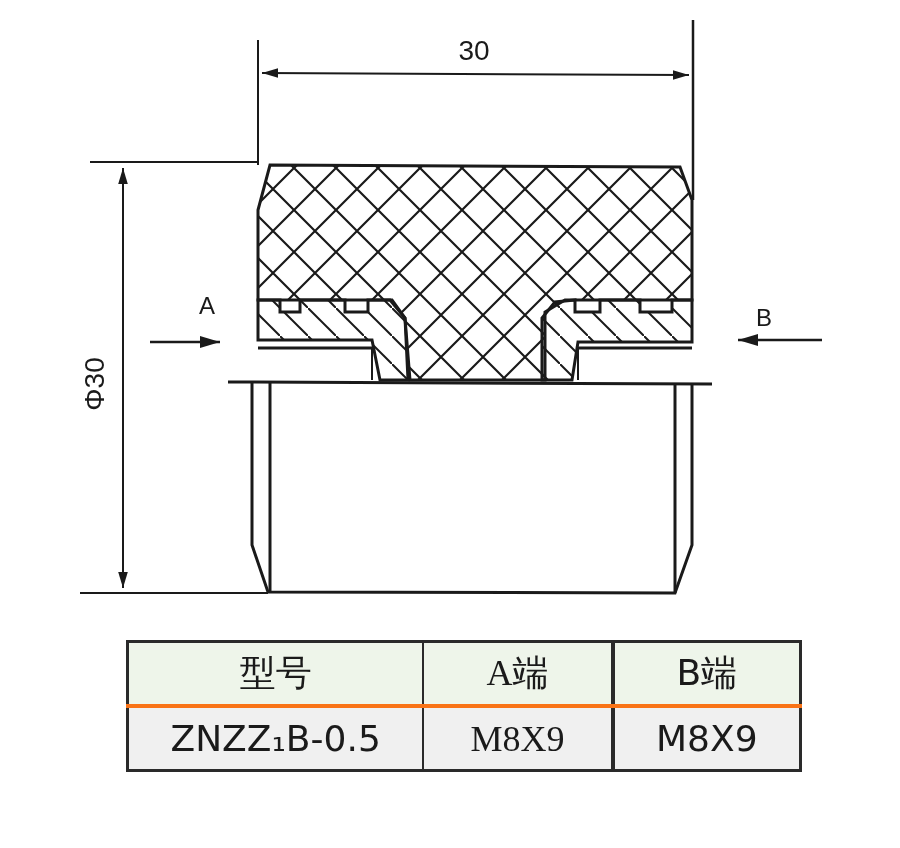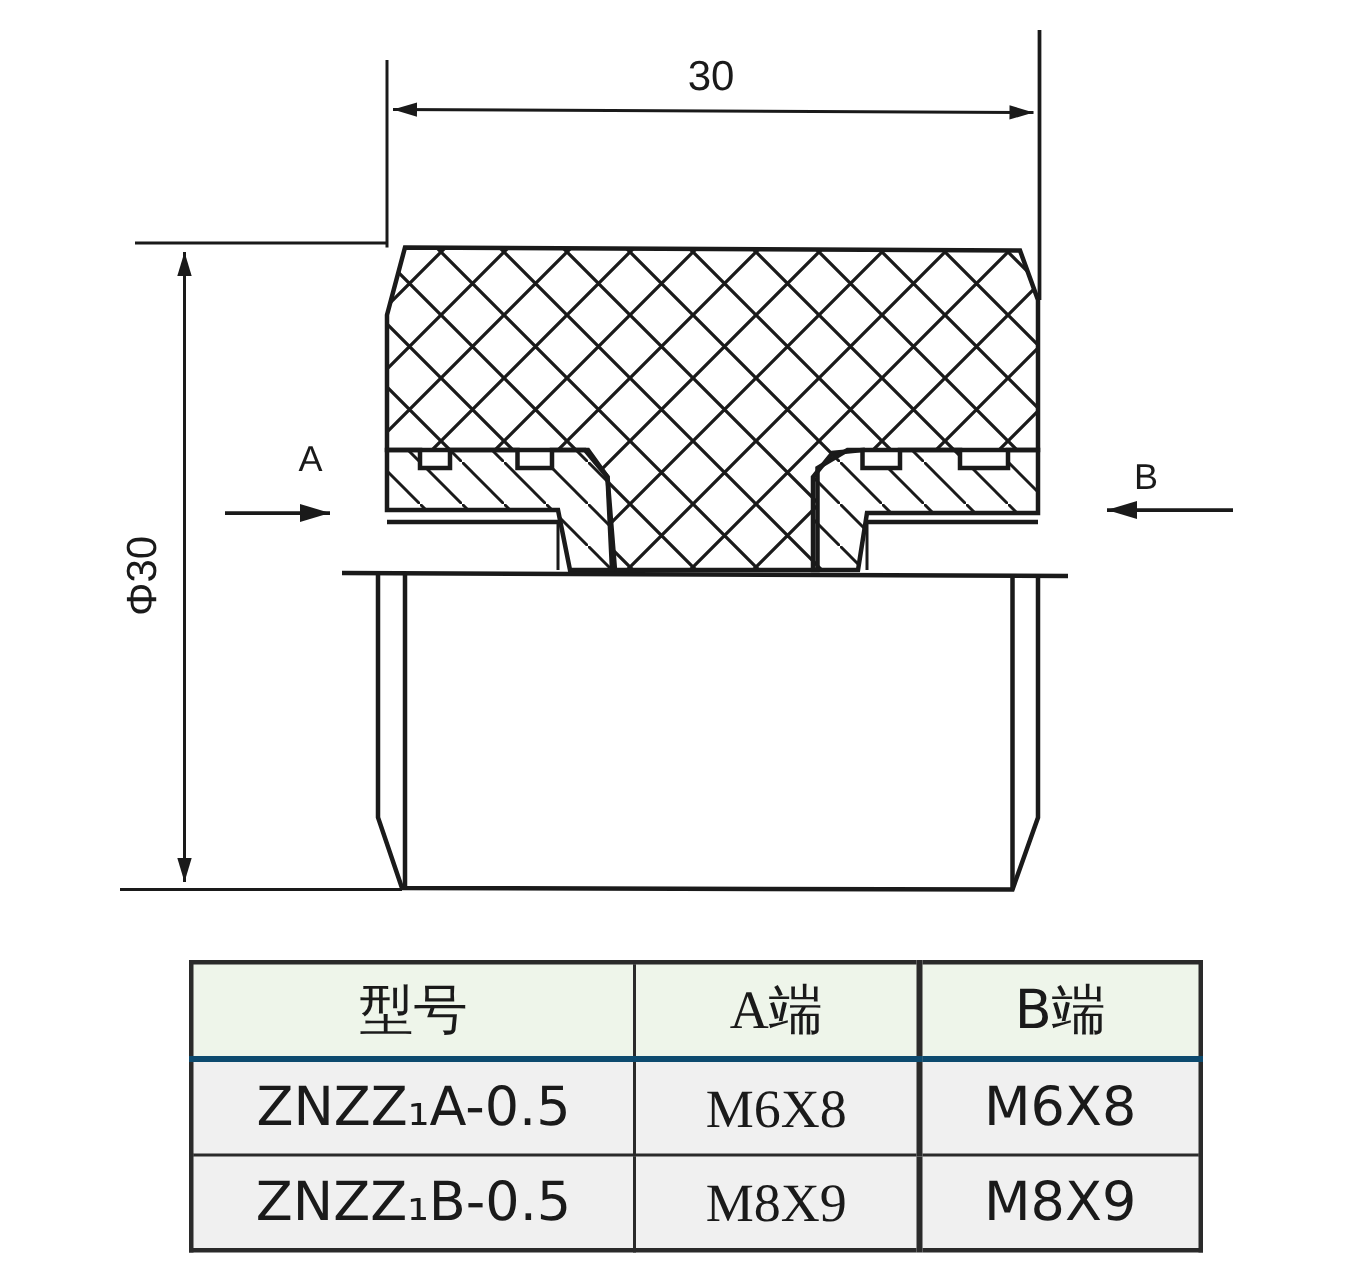--- a/index.html
+++ b/index.html
@@ -5,21 +5,21 @@
     html, body { margin: 0; padding: 0; background: #ffffff; }
     body { width: 900px; height: 848px; position: relative; overflow: hidden;
            font-family: "Liberation Sans", "DejaVu Sans", sans-serif; }
     #drawing { position: absolute; left: 0; top: 0; }
     .dim-text { font-family: "Liberation Sans", "DejaVu Sans", sans-serif; fill: #1a1a1a; }
     #spec-table { position: absolute; left: 126px; top: 640px; width: 676px;
                   border-collapse: collapse; border: 3px solid #2a2a2a; }
     #spec-table th, #spec-table td { border: 2px solid #2a2a2a; text-align: center;
                   font-family: "DejaVu Sans", "Liberation Sans", sans-serif;
                   font-weight: normal; color: #1a1a1a; font-size: 36px; padding: 0; }
-    #spec-table thead th { background: #eef5ea; height: 61px; border-bottom: 4px solid #0c4a6e; }
+    #spec-table thead th { background: #eef5ea; height: 61px; border-bottom: 4px solid #f97316; }
     #spec-table tbody td { background: #f0f0f0; height: 61px; }
     #spec-table .c1 { width: 296px; }
     #spec-table .c2 { width: 188px; }
     #spec-table .c3 { width: 186px; }
     #spec-table th:nth-child(2), #spec-table td:nth-child(2) { border-right: 4px solid #2a2a2a; font-family: Liberation Serif, serif; }
   </style>
 </head>
 <body>
 
 <svg id="drawing" width="900" height="630" viewBox="0 0 900 630" xmlns="http://www.w3.org/2000/svg">
@@ -87,23 +87,18 @@
 <table id="spec-table">
   <thead>
     <tr>
       <th class="c1">型号</th>
       <th class="c2">A端</th>
       <th class="c3">B端</th>
     </tr>
   </thead>
   <tbody>
     <tr>
-      <td>ZNZZ₁A-0.5</td>
-      <td>M6X8</td>
-      <td>M6X8</td>
-    </tr>
-    <tr>
       <td>ZNZZ₁B-0.5</td>
       <td>M8X9</td>
       <td>M8X9</td>
     </tr>
   </tbody>
 </table>
 
 </body></html>

